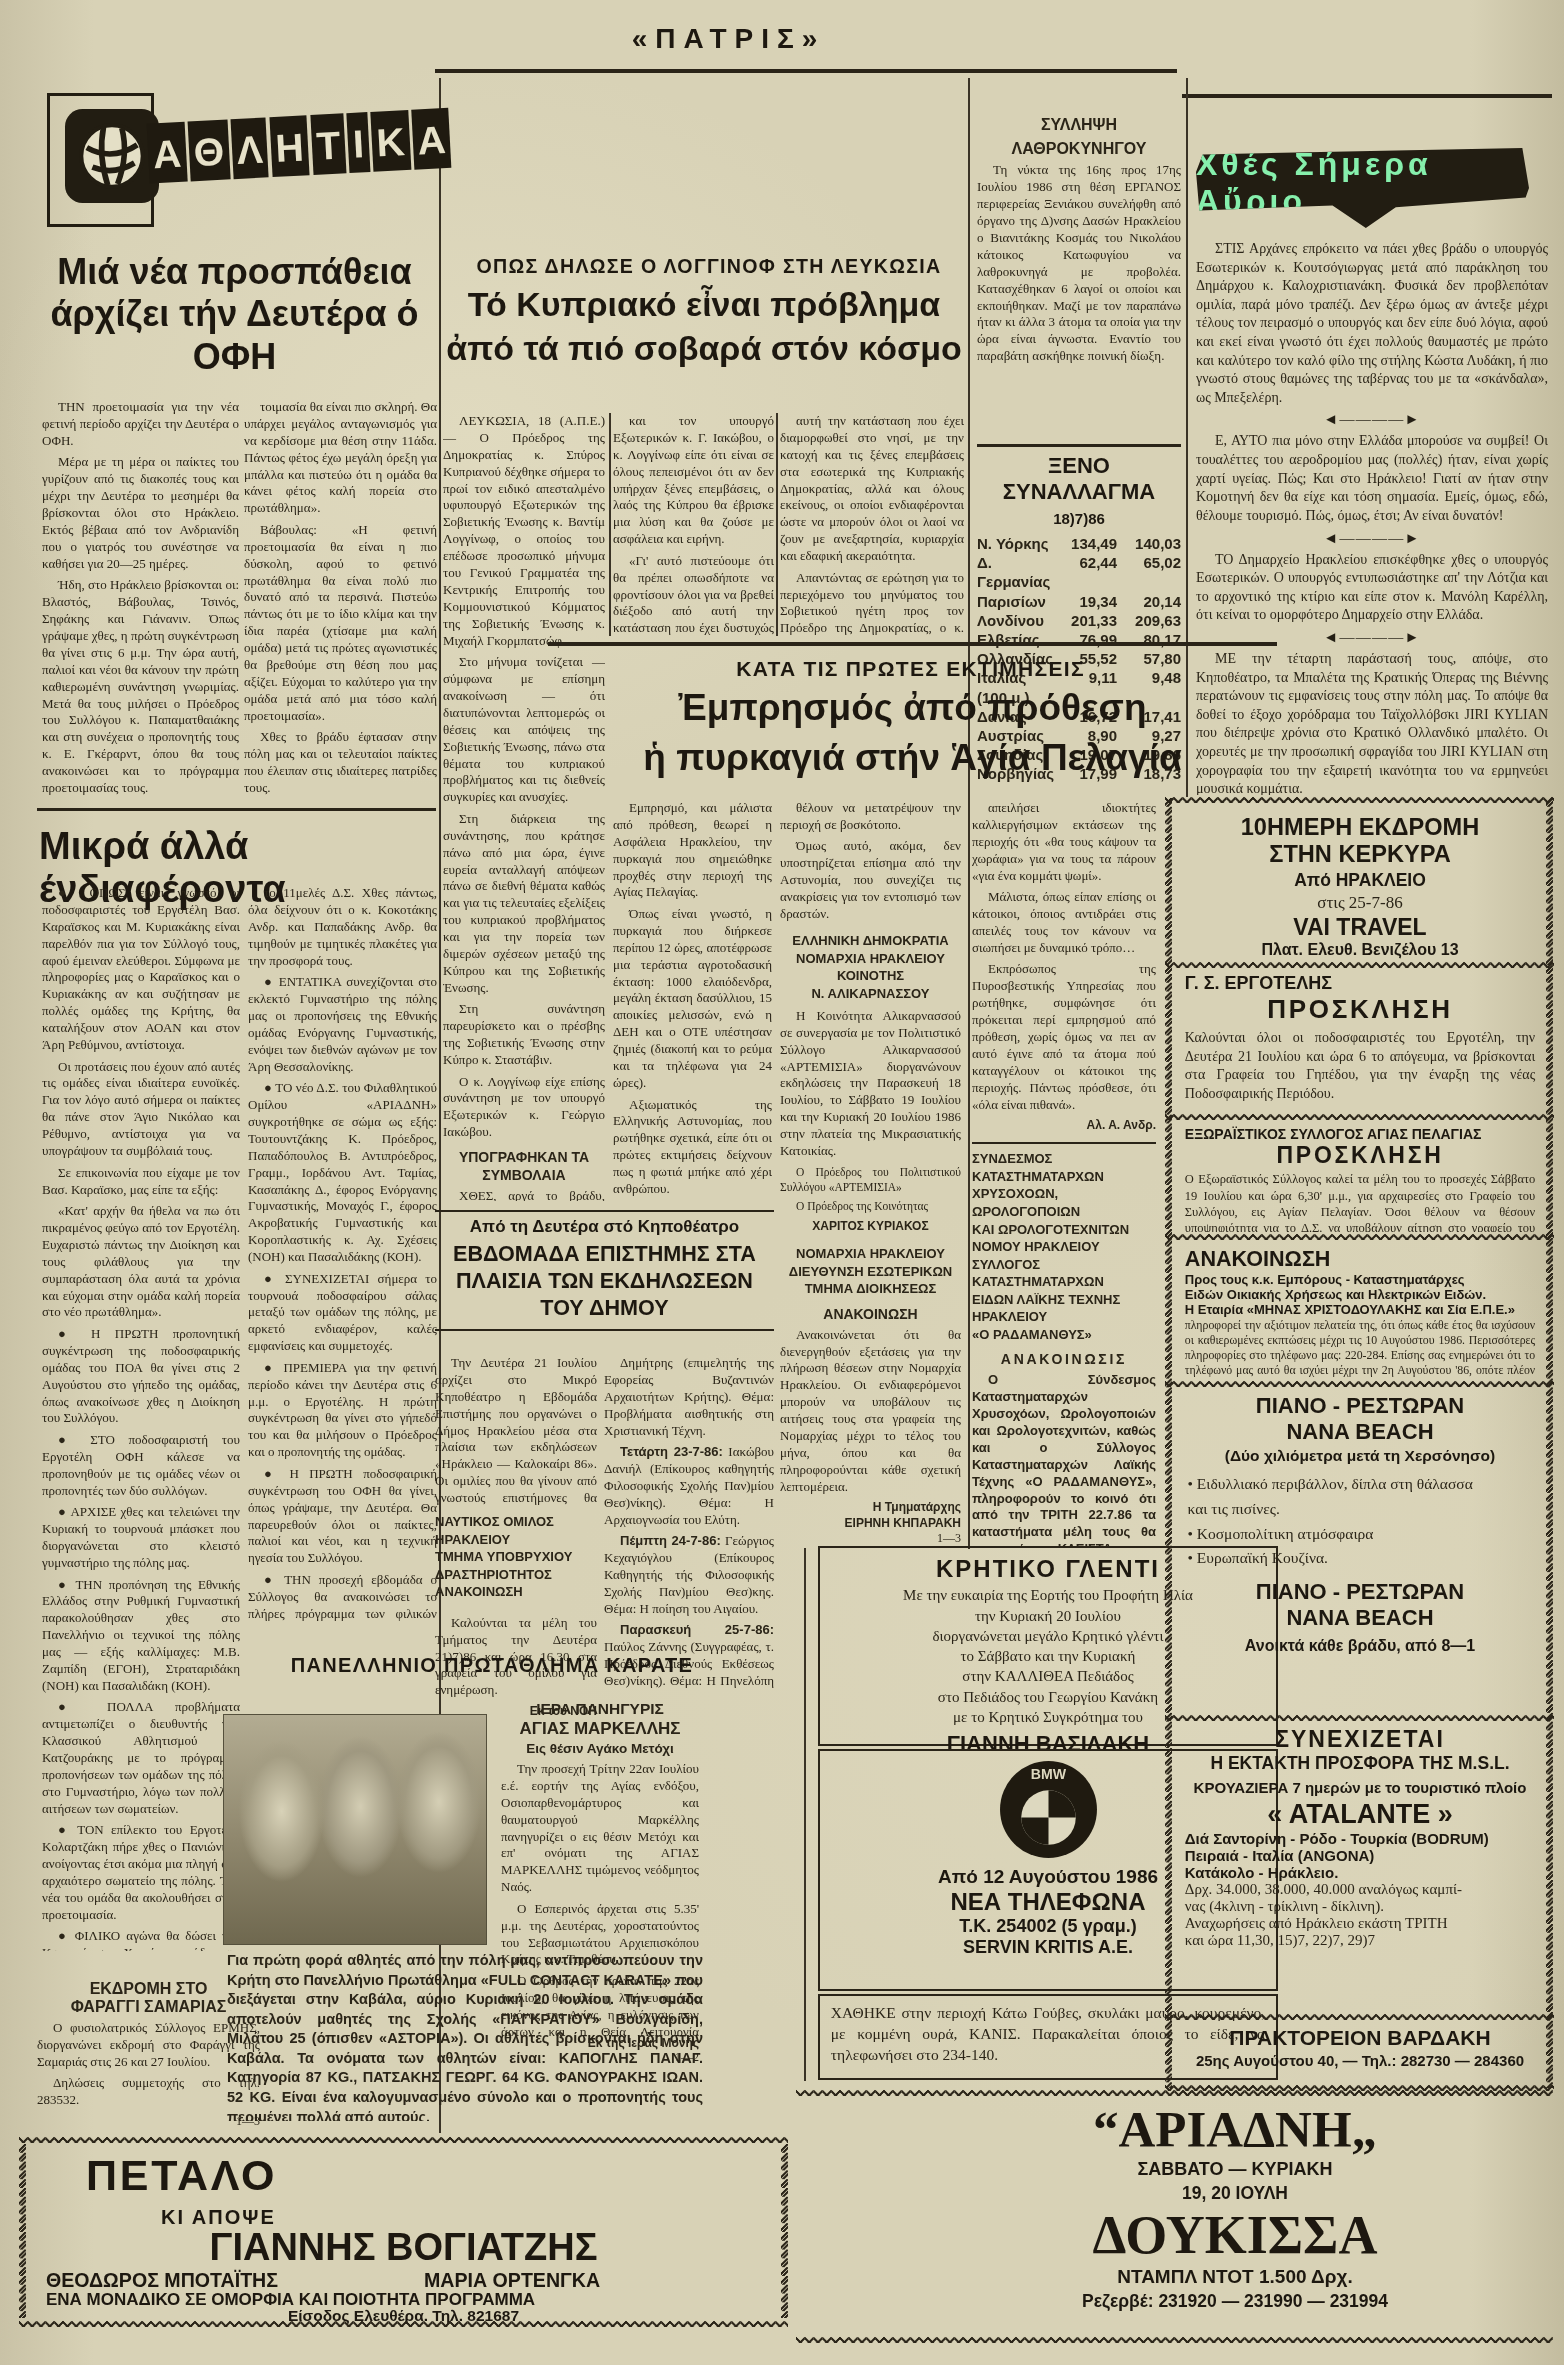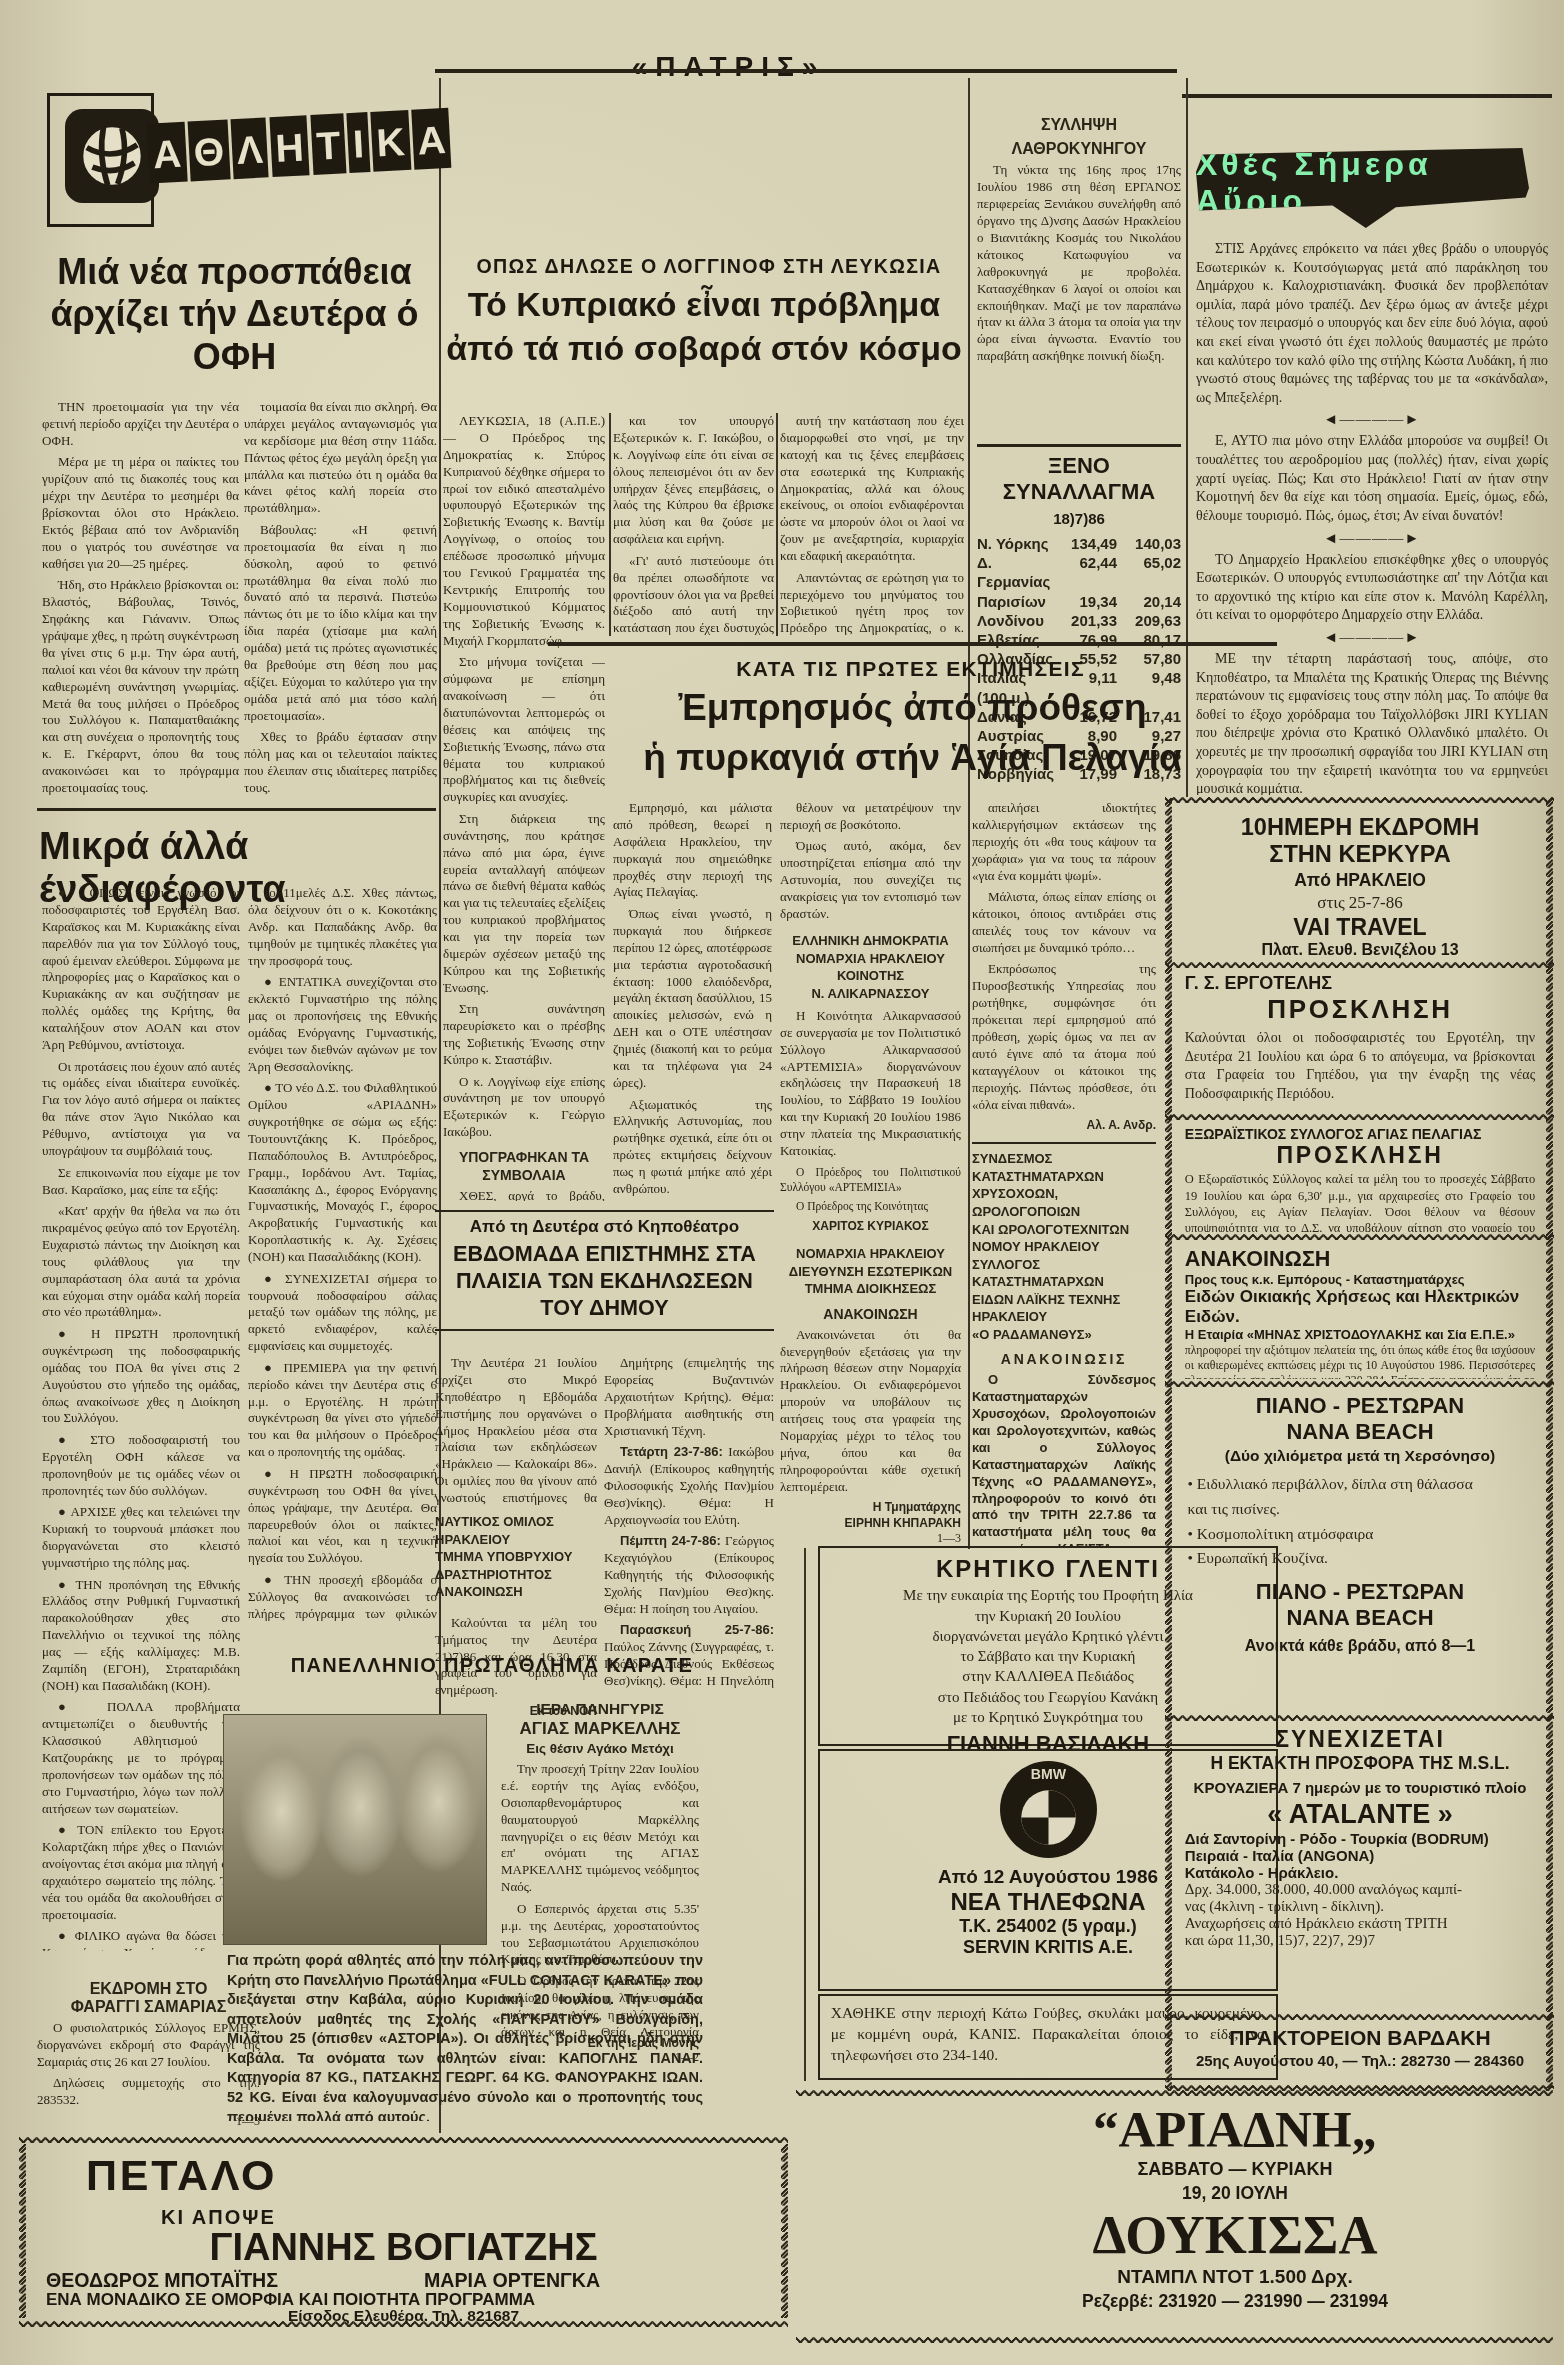--- a/index.html
+++ b/index.html
@@ -48,21 +48,21 @@
      radial-gradient(61px 101px at 82% 38%, #d5cfb5 0%, #a19a81 55%, rgba(0,0,0,0) 70%),
      linear-gradient(180deg,#b3ac92 0%,#8f876d 55%,#6f684f 100%);
      border:0.7px solid #55503c;}
   .caption{font-family:"Liberation Sans",sans-serif;font-weight:bold;font-size:14.5px;line-height:1.35;text-align:justify;}
 </style>
 </head>
 <body>
 
 <div class="page">
 
-  <div class="abs bigline center" style="left:580px;top:23px;width:297px;font-size:28px;letter-spacing:8px;margin-top:28px;"><span>«ΠΑΤΡΙΣ»</span></div>
+  <div class="abs bigline center" style="left:580px;top:23px;width:297px;font-size:28px;letter-spacing:8px;"><span>«ΠΑΤΡΙΣ»</span></div>
   <div class="abs rule" style="left:435px;top:69px;width:742px;height:4px;"></div>
   <div class="abs rule" style="left:1182px;top:94px;width:370px;height:4px;"></div>
 
   <div class="abs vrule" style="left:439px;top:78px;height:2055px;"></div>
   <div class="abs vrule" style="left:609px;top:413px;height:223px;"></div>
   <div class="abs vrule" style="left:776px;top:413px;height:223px;"></div>
   <div class="abs vrule" style="left:968px;top:78px;height:1471px;"></div>
   <div class="abs vrule" style="left:1186px;top:78px;height:719px;"></div>
   <div class="abs vrule" style="left:804px;top:1548px;height:533px;"></div>
 
@@ -458,21 +458,21 @@
     <div class="bigline" style="font-size:14px;">ΕΞΩΡΑΪΣΤΙΚΟΣ ΣΥΛΛΟΓΟΣ ΑΓΙΑΣ ΠΕΛΑΓΙΑΣ</div>
     <div class="bigline center" style="font-size:23px;letter-spacing:2.7px;">ΠΡΟΣΚΛΗΣΗ</div>
     <p style="margin:2.7px 0 0;font-size:12.5px;line-height:1.3;text-align:justify;">Ο Εξωραϊστικός Σύλλογος καλεί τα μέλη του το προσεχές Σάββατο 19 Ιουλίου και ώρα 6,30' μ.μ., για αρχαιρεσίες στο Γραφείο του Συλλόγου, εις Αγίαν Πελαγίαν. Όσοι θέλουν να θέσουν υποψηφιότητα για το Δ.Σ. να υποβάλουν αίτηση στο γραφείο του Συλλόγου μέχρι την ανωτέρω ημερομηνία και ώρα.</p>
 
   </div>
   <div class="abs zz" style="left:1165px;top:1233px;width:389px;"></div>
 
   <div class="abs adbox" style="left:1174px;top:1239px;width:372px;height:140px;">
     <div class="bigline" style="font-size:21.6px;">ΑΝΑΚΟΙΝΩΣΗ</div>
     <div class="bigline" style="font-size:13px;">Προς τους κ.κ. Εμπόρους - Καταστηματάρχες</div>
-    <div class="bigline" style="font-size:17px;">Ειδών Οικιακής Χρήσεως και Ηλεκτρικών Ειδών.</div>
+    <div class="bigline" style="font-size:13px;">Ειδών Οικιακής Χρήσεως και Ηλεκτρικών Ειδών.</div>
     <div class="bigline" style="font-size:13px;">Η Εταιρία «ΜΗΝΑΣ ΧΡΙΣΤΟΔΟΥΛΑΚΗΣ και Σία Ε.Π.Ε.»</div>
     <p style="margin:1.3px 0 0;font-size:11.8px;line-height:1.28;text-align:justify;">πληροφορεί την αξιότιμον πελατεία της, ότι όπως κάθε έτος θα ισχύσουν οι καθιερωμένες εκπτώσεις μέχρι τις 10 Αυγούστου 1986. Περισσότερες πληροφορίες στο τηλέφωνο μας: 220-284. Επίσης σας ενημερώνει ότι το τηλέφωνό μας αυτό θα ισχύει μέχρι την 2η Αυγούστου '86, οπότε πλέον θα μας τηλεφωνείτε στο: 255-132.</p>
 
   </div>
   <div class="abs zz" style="left:1165px;top:1380px;width:389px;"></div>
 
   <div class="abs adbox center" style="left:1174px;top:1386px;width:372px;height:327px;">
     <div class="bigline" style="font-size:22px;">ΠΙΑΝΟ - ΡΕΣΤΩΡΑΝ</div>
     <div class="bigline" style="font-size:22px;">NANA BEACH</div>
     <div class="bigline" style="font-size:15.5px;margin-top:2.7px;">(Δύο χιλιόμετρα μετά τη Χερσόνησο)</div>

